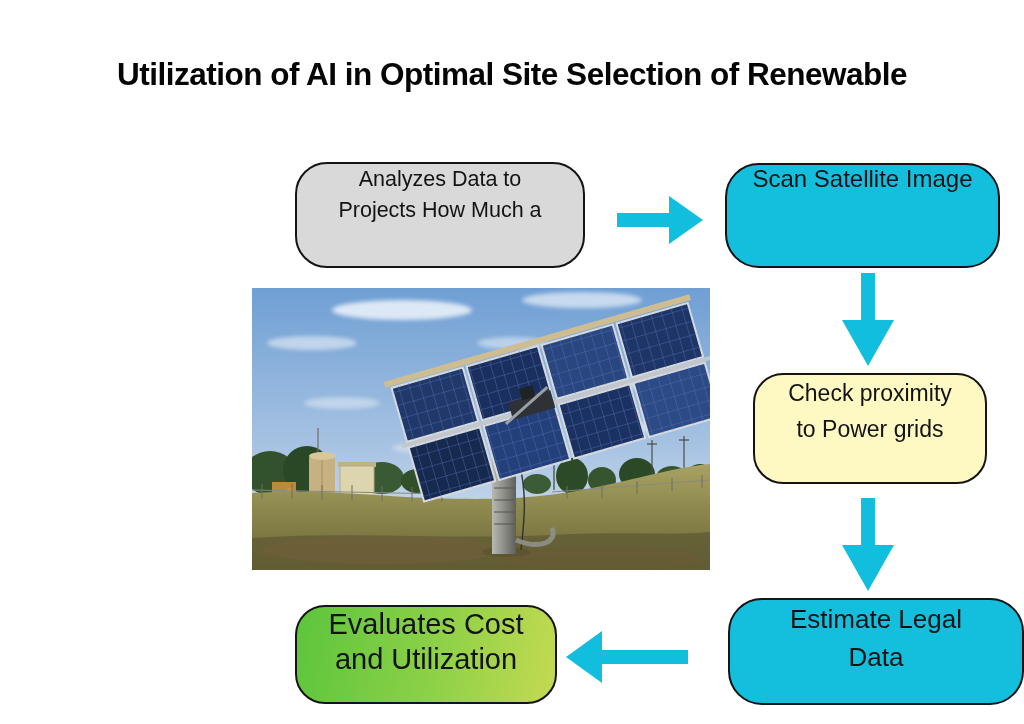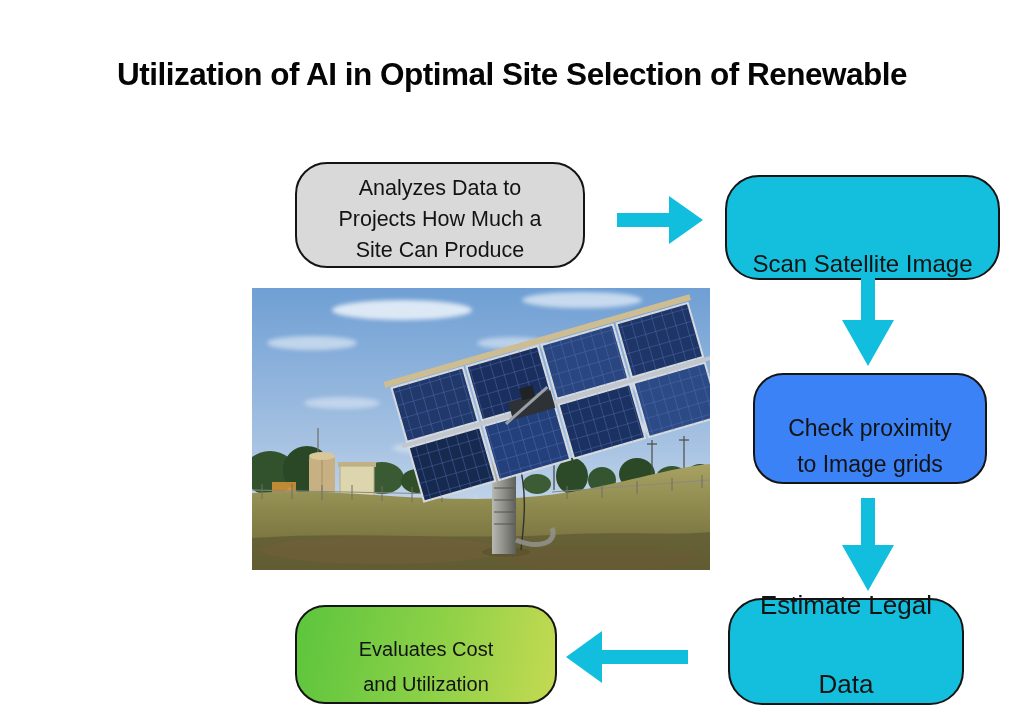--- a/index.html
+++ b/index.html
@@ -7,35 +7,35 @@
     position:relative;width:1024px;height:724px;background:#ffffff;overflow:hidden;
     font-family:"Liberation Sans", sans-serif;
   }
   .title{
     position:absolute;top:30px;left:0;width:1024px;text-align:center;
     font-weight:bold;font-size:31.5px;line-height:47px;letter-spacing:-0.5px;color:#050505;
   }
   .title span{display:block;}
   .node{
     position:absolute;border:2.5px solid #141414;box-sizing:border-box;
-    display:flex;flex-direction:column;align-items:center;justify-content:flex-end;
+    display:flex;flex-direction:column;align-items:center;justify-content:flex-start;
     text-align:center;color:#131313;
   }
   .node span{display:block;white-space:nowrap;}
   .node-analyze{left:295px;top:162px;width:290px;height:106px;border-radius:32px;
     background:#d9d9d9;font-size:21.5px;line-height:31px;}
-  .node-scan{left:725px;top:175px;width:275px;height:105px;border-radius:34px;
+  .node-scan{left:725px;top:163px;width:275px;height:105px;border-radius:34px;
     background:#14bedd;font-size:24px;}
   .node-proximity{left:753px;top:373px;width:234px;height:111px;border-radius:30px;
-    background:#3b82f6;font-size:23px;line-height:36px;}
-  .node-legal{left:728px;top:598px;width:236px;height:107px;border-radius:34px;
-    background:#14bedd;font-size:26px;line-height:38px;gap:41px;}
+    background:#fef9c3;font-size:23px;line-height:36px;}
+  .node-legal{left:728px;top:598px;width:296px;height:107px;border-radius:34px;
+    background:#14bedd;font-size:26px;line-height:38px;}
   .node-cost{left:295px;top:605px;width:262px;height:99px;border-radius:30px;
     background:linear-gradient(100deg,#5cc53d 0%,#8ed147 55%,#c4da52 100%);
-    font-size:20px;line-height:35px;}
+    font-size:29px;line-height:35px;}
   .arrow{position:absolute;}
   .arrow .part{position:absolute;background:#12bedd;}
   
   .arrow-right{left:617px;top:196px;width:86px;height:48px;}
   .arrow-right .shaft{left:0;top:17px;width:54px;height:14px;}
   .arrow-right .head{left:52px;top:0;width:0;height:0;background:none;
     border-top:24px solid transparent;border-bottom:24px solid transparent;border-left:34px solid #12bedd;}
   
   .arrow-down{width:52px;height:93px;}
   .arrow-down .shaft{left:19px;top:0;width:14px;height:49px;}
@@ -55,30 +55,29 @@
 
 <div class="canvas">
 
   <h1 class="title">
     <span>Utilization of AI in Optimal Site Selection of Renewable</span>
   </h1>
 
   <div class="node node-analyze">
     <span>Analyzes Data to</span>
     <span>Projects How Much a</span>
-    <span>Site Can Produce</span>
   </div>
 
   <div class="node node-scan">
     <span>Scan Satellite Image</span>
   </div>
 
   <div class="node node-proximity">
     <span>Check proximity</span>
-    <span>to Image grids</span>
+    <span>to Power grids</span>
   </div>
 
   <div class="node node-legal">
     <span>Estimate Legal</span>
     <span>Data</span>
   </div>
 
   <div class="node node-cost">
     <span>Evaluates Cost</span>
     <span>and Utilization</span>

